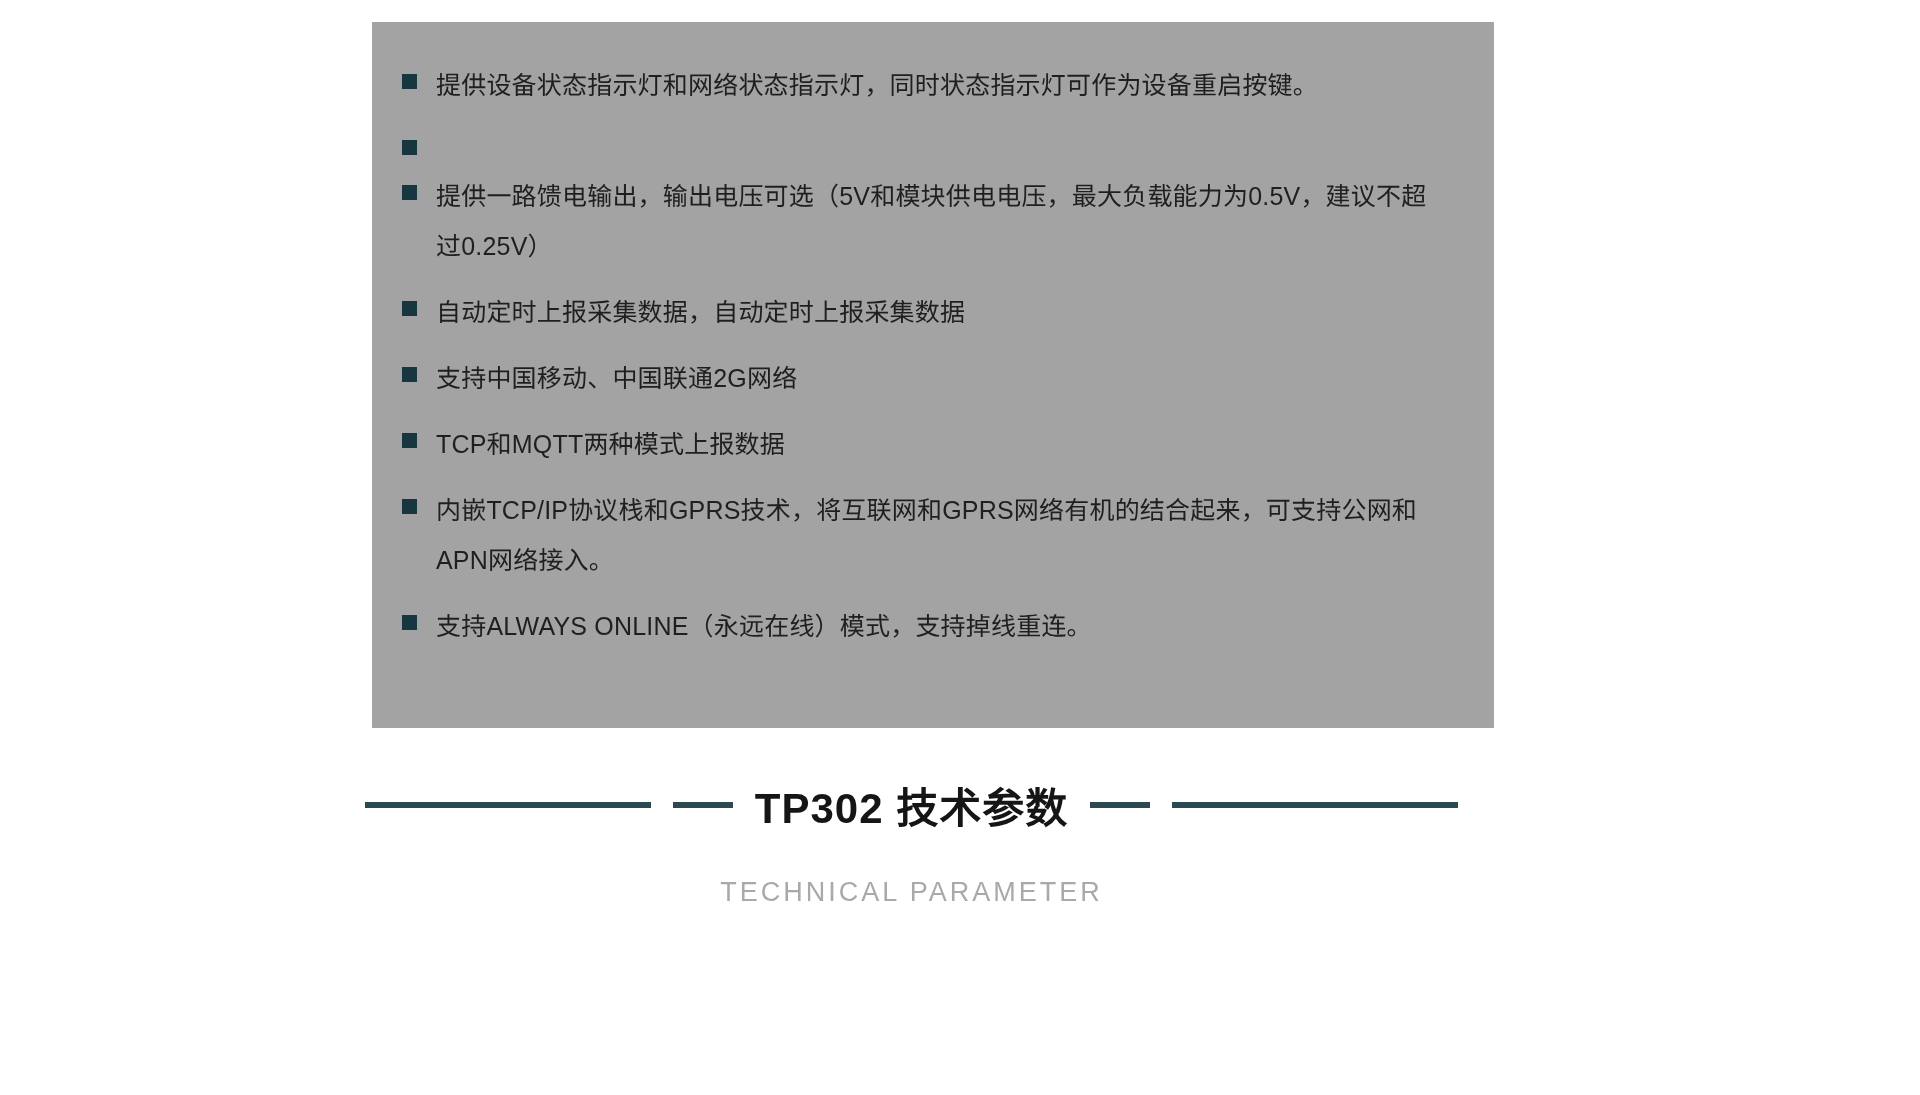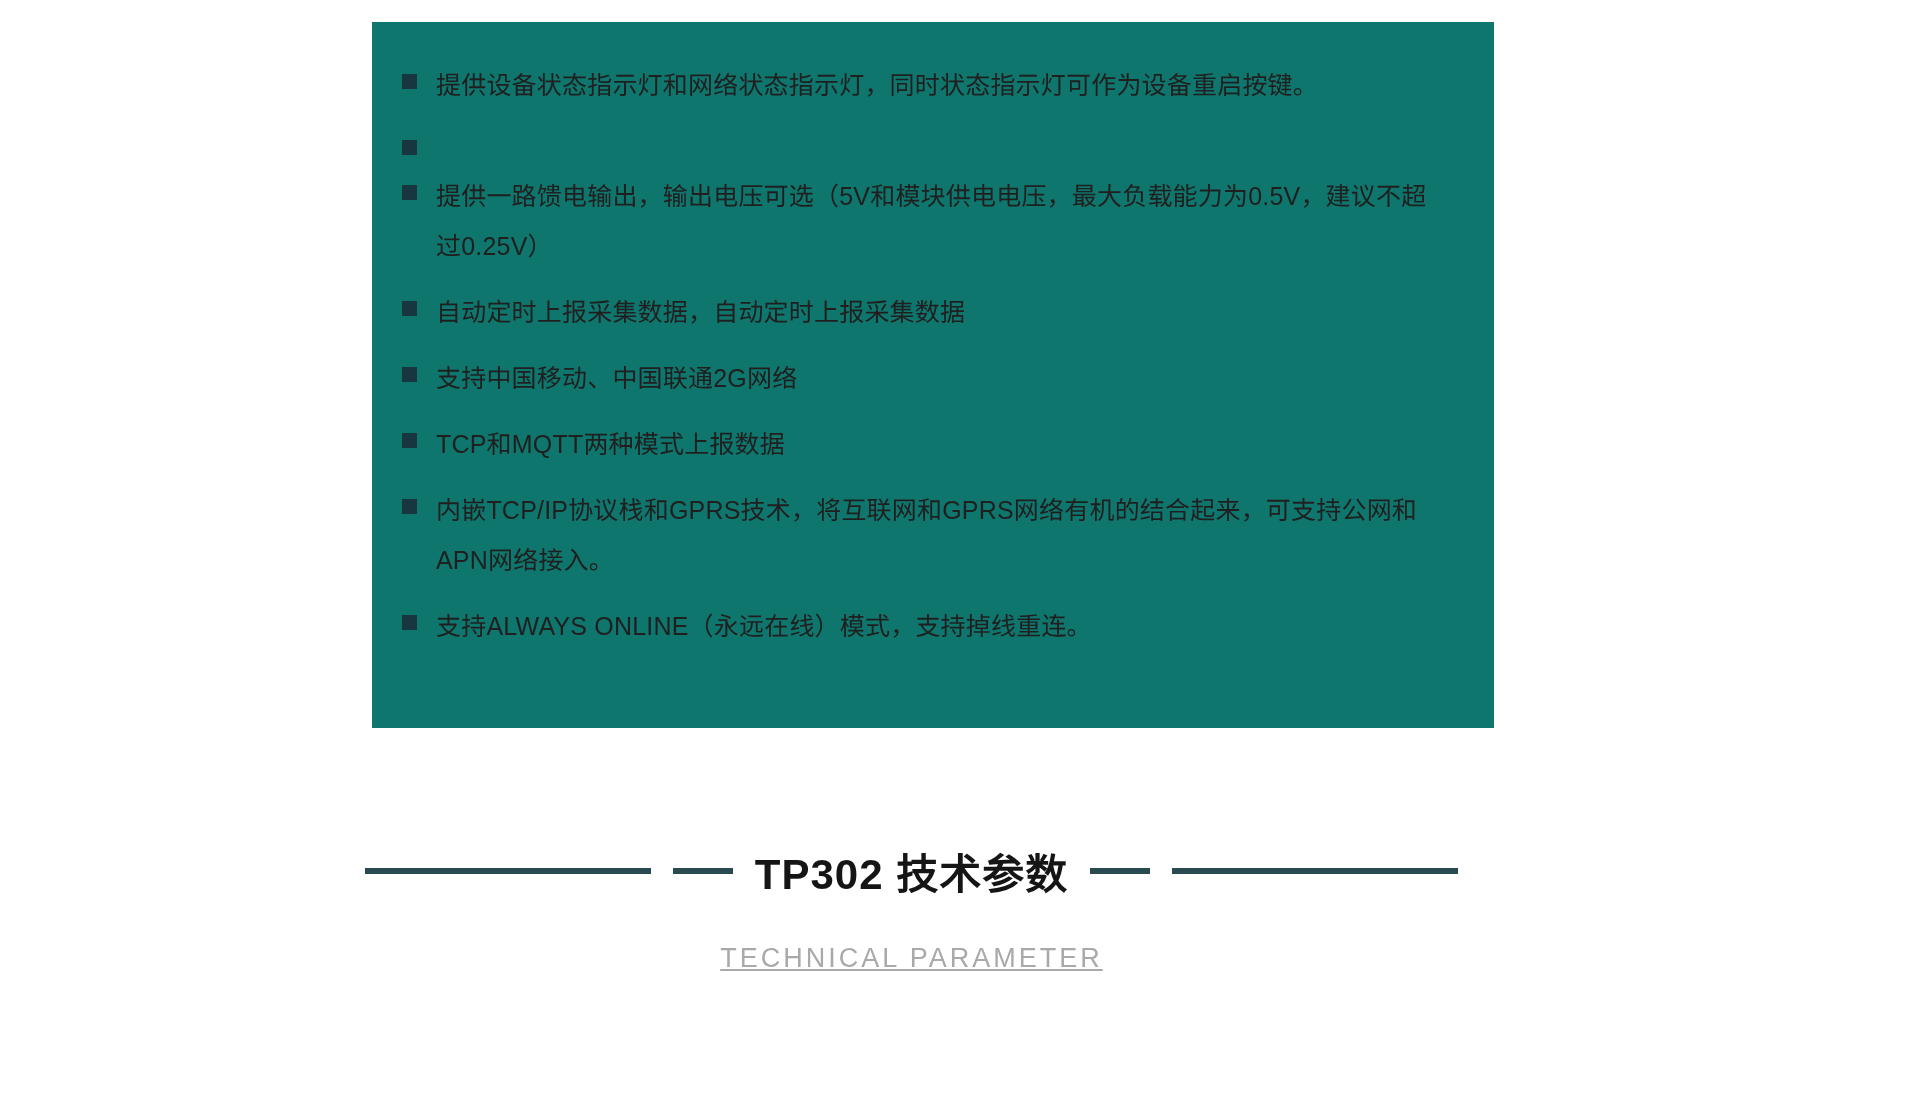--- a/index.html
+++ b/index.html
@@ -23,21 +23,21 @@
     background: #ffffff;
   }
 
   
   .feature-panel {
     position: absolute;
     left: 372px;
     top: 22px;
     width: 1122px;
     height: 706px;
-    background: #0f766e;
+    background: #a3a3a3;
     box-sizing: border-box;
     padding: 38px 60px 20px 30px;
   }
 
   .feature-list {
     list-style: none;
     margin: 0;
     padding: 0;
   }
 
@@ -62,21 +62,21 @@
     letter-spacing: 0.2px;
     color: #1f1f1f;
     font-weight: 400;
     max-width: 1000px;
   }
 
   
   .title-block {
     position: absolute;
     left: 0;
-    top: 812px;
+    top: 746px;
     width: 1823px;
     text-align: center;
   }
 
   .title-row {
     display: flex;
     align-items: center;
     justify-content: center;
     gap: 22px;
   }
@@ -104,21 +104,20 @@
     color: #151515;
     white-space: nowrap;
   }
 
   .sub-title {
     margin-top: 14px;
     font-size: 27px;
     letter-spacing: 3px;
     color: #a9a9a9;
     font-weight: 400;
-    text-decoration: underline;
   }
 </style>
 </head>
 <body>
 
 <div class="page">
 
   <section class="feature-panel">
     <ul class="feature-list">
 

